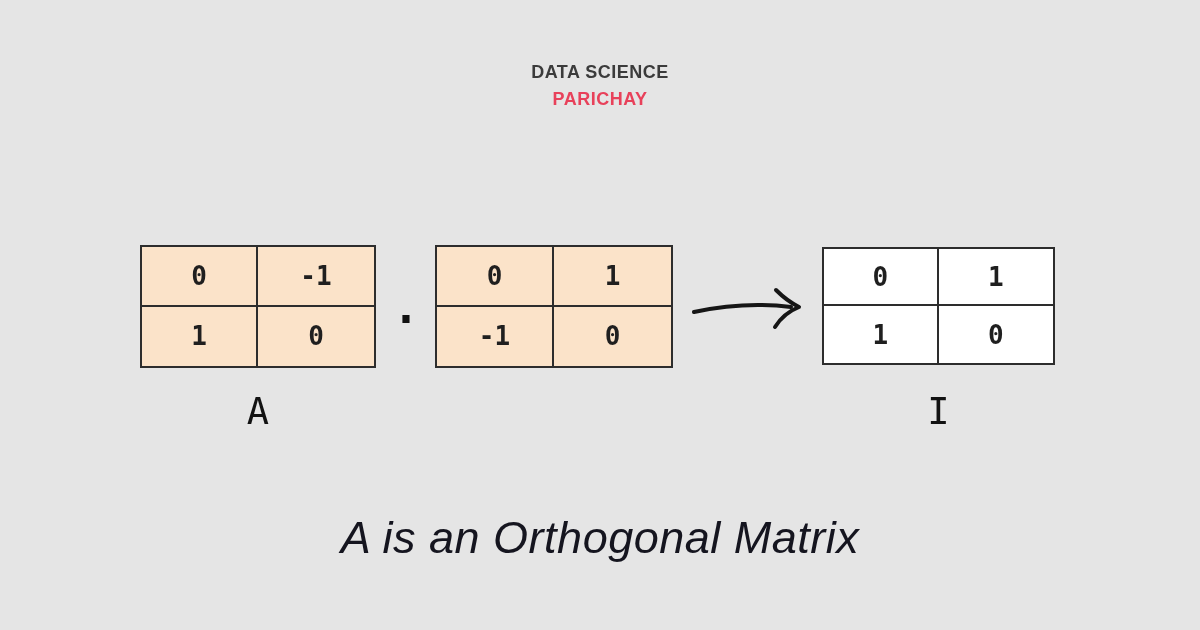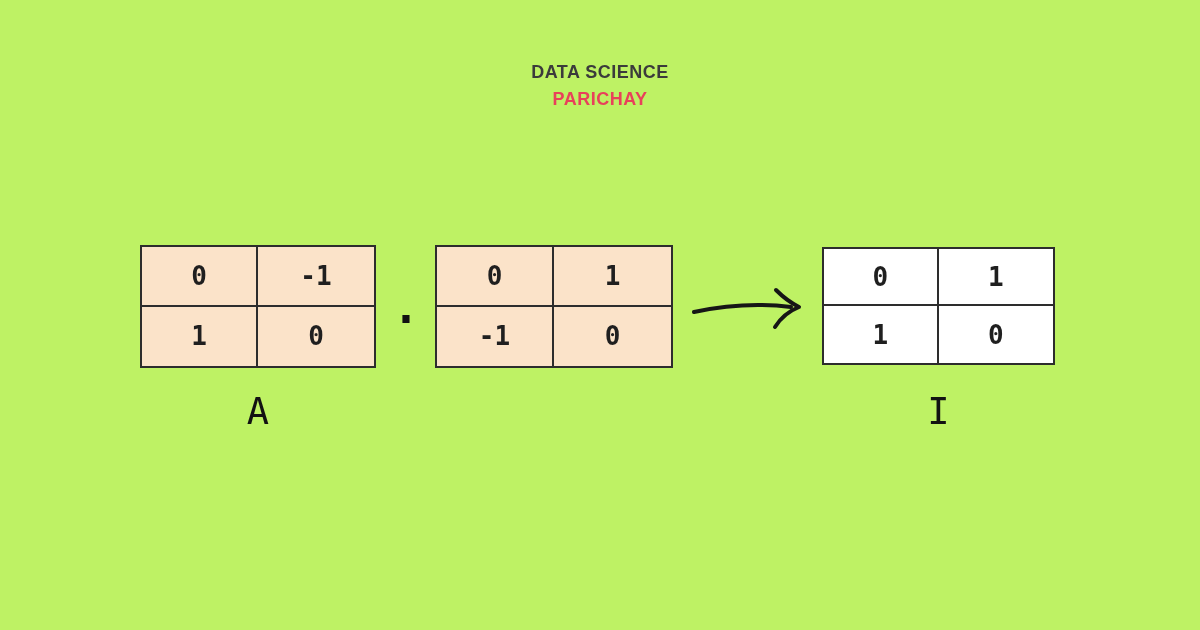--- a/index.html
+++ b/index.html
@@ -1,19 +1,19 @@
 <!DOCTYPE html>
 <html><head>
 <meta charset="utf-8">
 <style>
   * { margin:0; padding:0; box-sizing:border-box; }
   html,body { width:1200px; height:630px; overflow:hidden; }
   body { background:#ffffff; font-family:"Liberation Sans", sans-serif; position:relative; }
 
-  .canvas { position:absolute; left:0; top:0; width:1200px; height:630px; background:#bef264;text-decoration:underline; }
+  .canvas { position:absolute; left:0; top:0; width:1200px; height:630px; background:#e5e5e5;text-decoration:underline; }
 
   
   .brand { position:absolute; left:0; top:62px; width:1200px; text-align:center; }
   .brand-line1 {
     font-size:18px; font-weight:700; letter-spacing:0.5px;
     color:#3b3b3b; font-family:"Liberation Sans", sans-serif;
     transform:scaleY(1.05);
   }
   .brand-line2 {
     margin-top:6px; font-size:18px; font-weight:700; letter-spacing:0.5px;
@@ -108,14 +108,15 @@
   <div class="matrix m3">
     <div class="cell r0 c0">0</div>
     <div class="cell r0 c1">1</div>
     <div class="cell r1 c0">1</div>
     <div class="cell r1 c1">0</div>
   </div>
 
   <div class="mat-label l1">A</div>
   <div class="mat-label l3">I</div>
 
+  <div class="caption">A is an Orthogonal Matrix</div>
 
 </div>
 
 </body></html>

